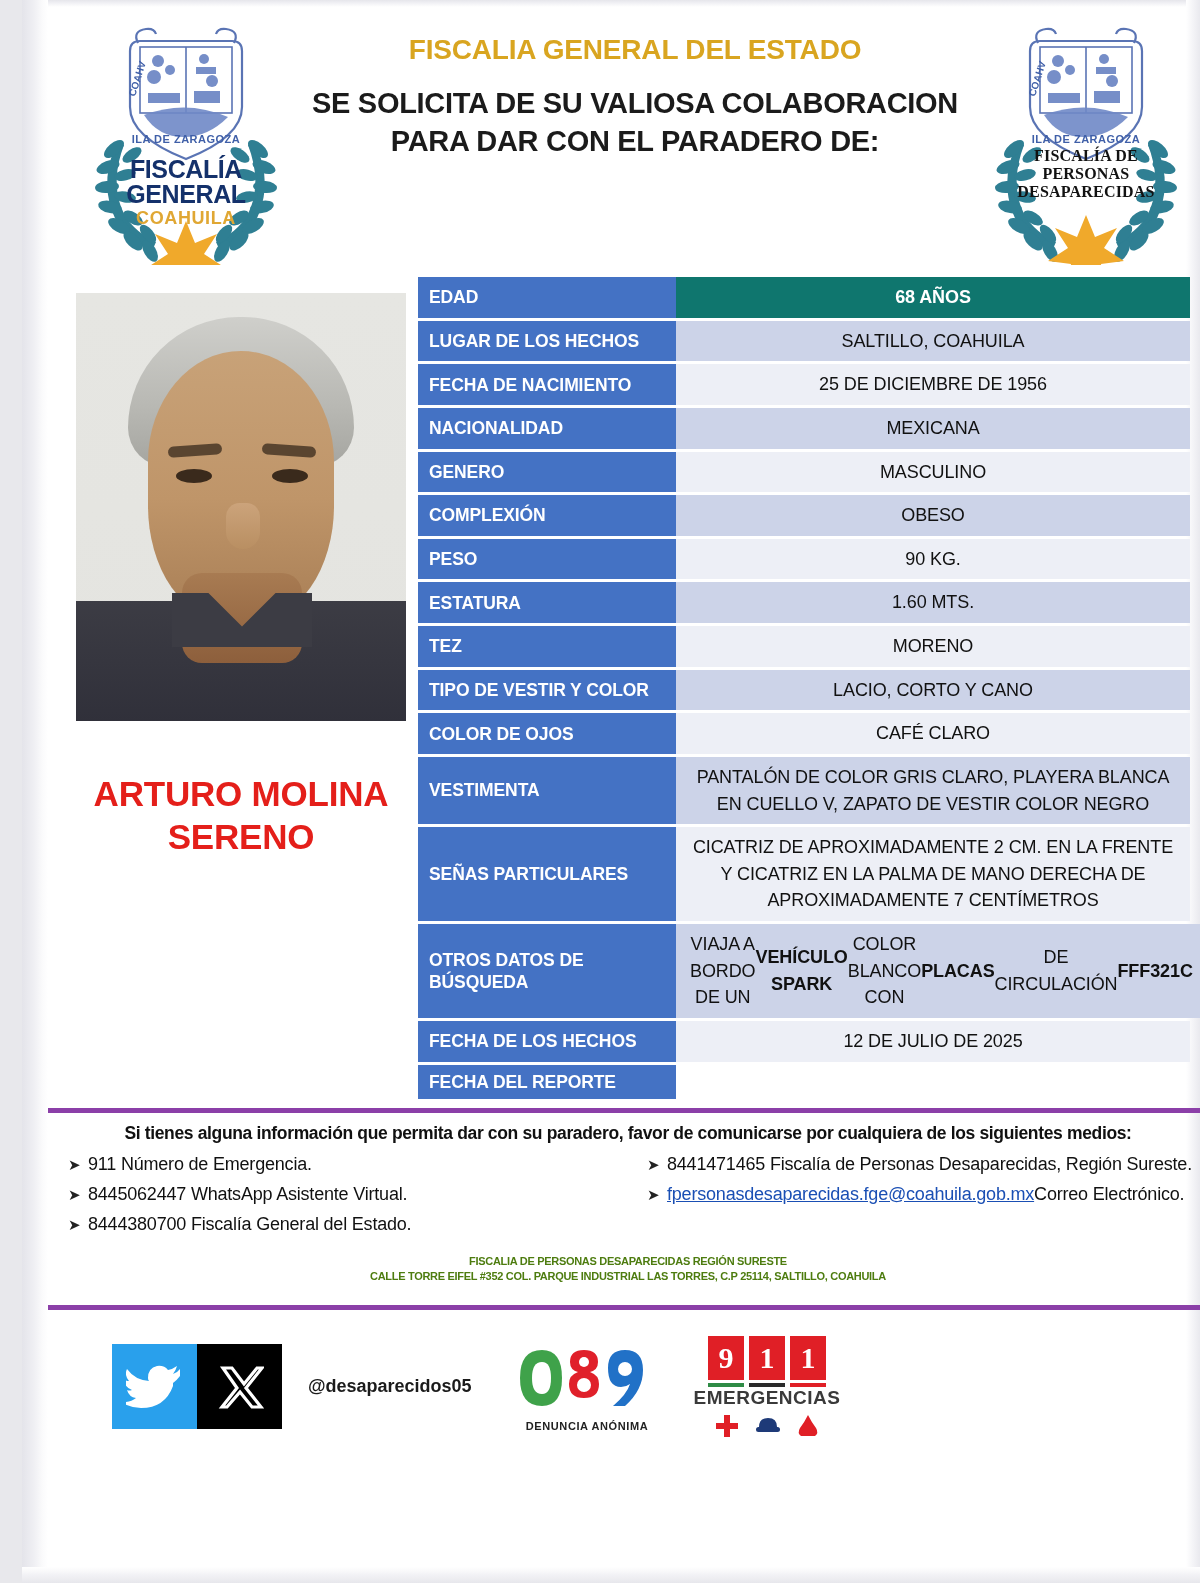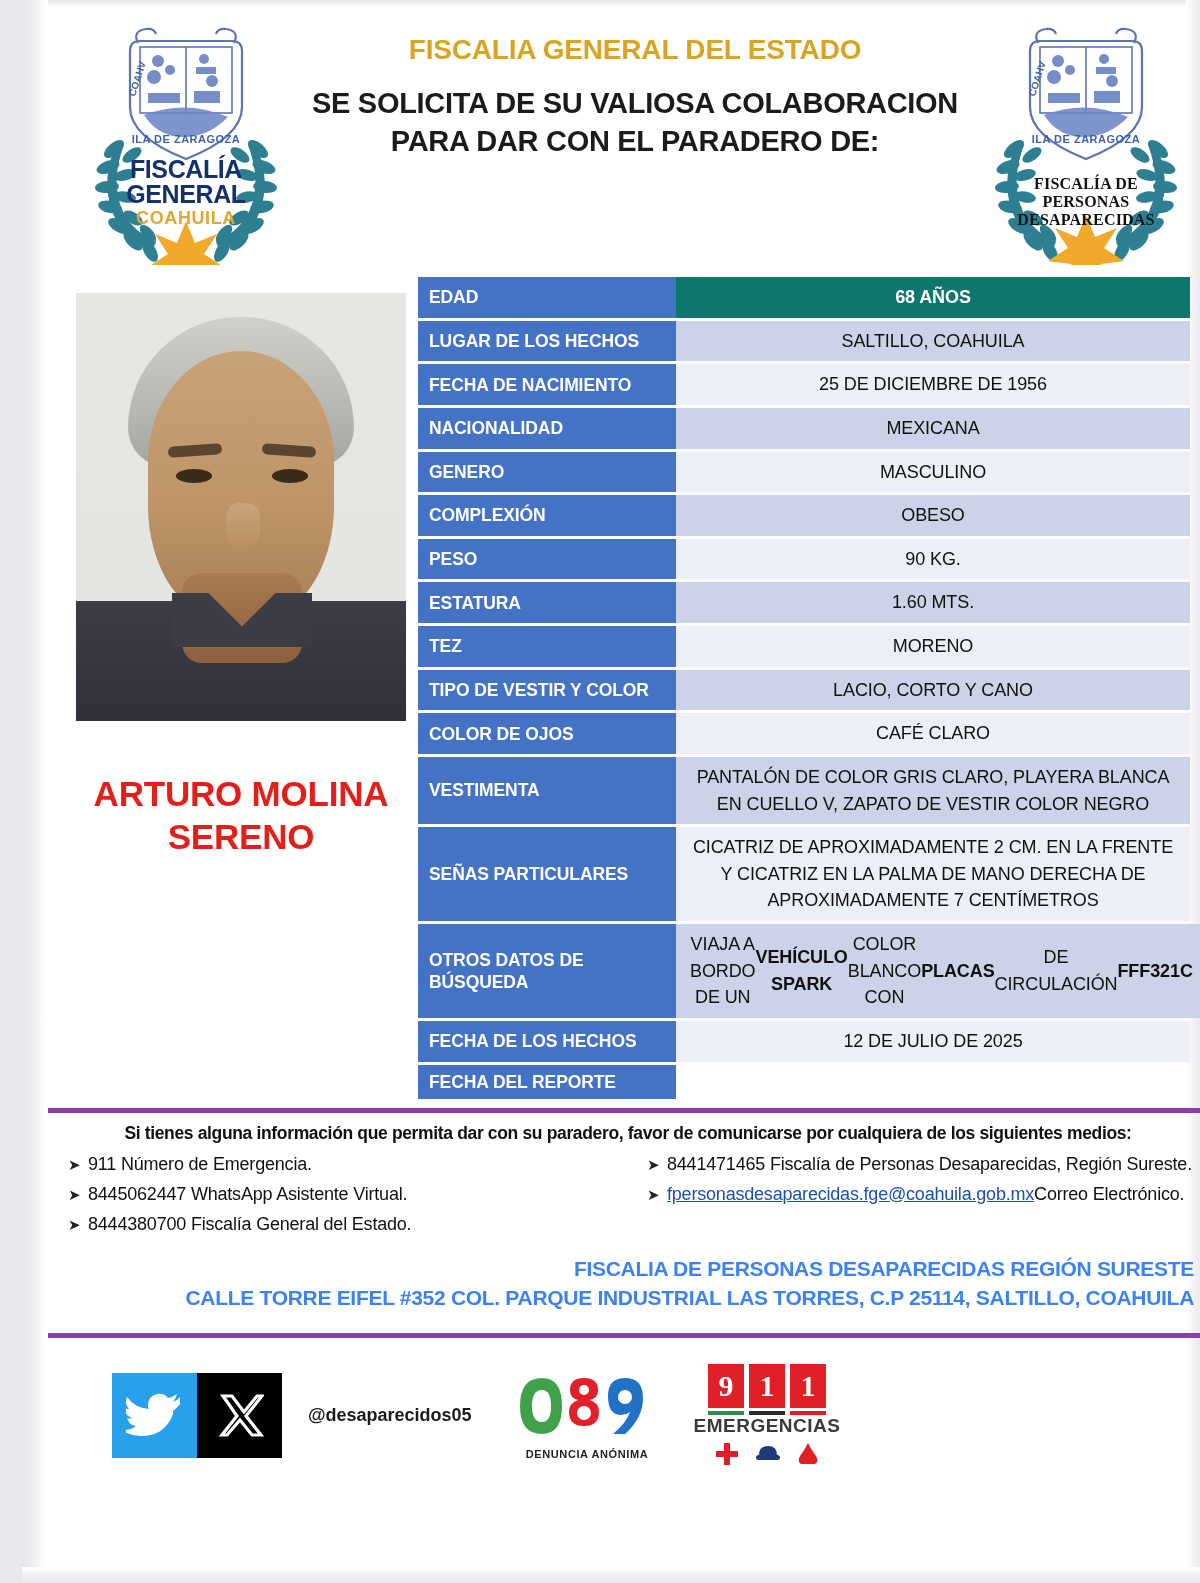--- a/index.html
+++ b/index.html
@@ -204,24 +204,24 @@
     letter-spacing: -0.35px;
   }
   .contact-cols { display: flex; margin-top: 10px; }
   .cc { flex: 1; }
   .cc.right { padding-left: 26px; }
   .ci { display: flex; align-items: baseline; font-size: 18px; color: #111; margin-bottom: 9px; letter-spacing: -0.2px; }
   .arrow { flex: 0 0 26px; color: #222; font-size: 15px; padding-left: 6px; }
   .mail { color: #1a4fb4; text-decoration: underline; }
 
   .addr {
-    text-align: right;
+    text-align: center;
     font-weight: bold;
-    font-size: 21px;
-    color: #3b82f6;
+    font-size: 11px;
+    color: #4d7c0f;
     line-height: 1.42;
     letter-spacing: -0.3px;
     margin-top: 10px;
     padding-bottom: 10px;
   }
 
   
   .footer {
     display: flex;
     align-items: center;
@@ -387,21 +387,21 @@
                 <ellipse cx="134" cy="236" rx="12" ry="6" transform="rotate(-60 134 236)"></ellipse>
                 <ellipse cx="152" cy="140" rx="11" ry="5.5" transform="rotate(35 152 140)"></ellipse>
                 <ellipse cx="159" cy="160" rx="11" ry="5.5" transform="rotate(14 159 160)"></ellipse>
                 <ellipse cx="159" cy="182" rx="11" ry="5.5" transform="rotate(-10 159 182)"></ellipse>
                 <ellipse cx="151" cy="203" rx="11" ry="5.5" transform="rotate(-32 151 203)"></ellipse>
                 <ellipse cx="136" cy="219" rx="11" ry="5.5" transform="rotate(-50 136 219)"></ellipse>
               </g>
             </g>
             <path d="M98 200 l9 22 l22 -9 l-13 20 l20 13 l-23 3 l3 23 l-18 -15 l-18 15 l3 -23 l-23 -3 l20 -13 l-13 -20 l22 9 z" fill="#f0a92b"></path>
           </svg>
-          <div class="logo-text" style="top:160px;text-align:center;">
+          <div class="logo-text" style="top:132px;text-align:center;">
             <div class="lt-right">FISCALÍA DE</div>
             <div class="lt-right">PERSONAS</div>
             <div class="lt-right">DESAPARECIDAS</div>
           </div>
         </div>
       </div>
     </div>
 
     <div class="main">
 

